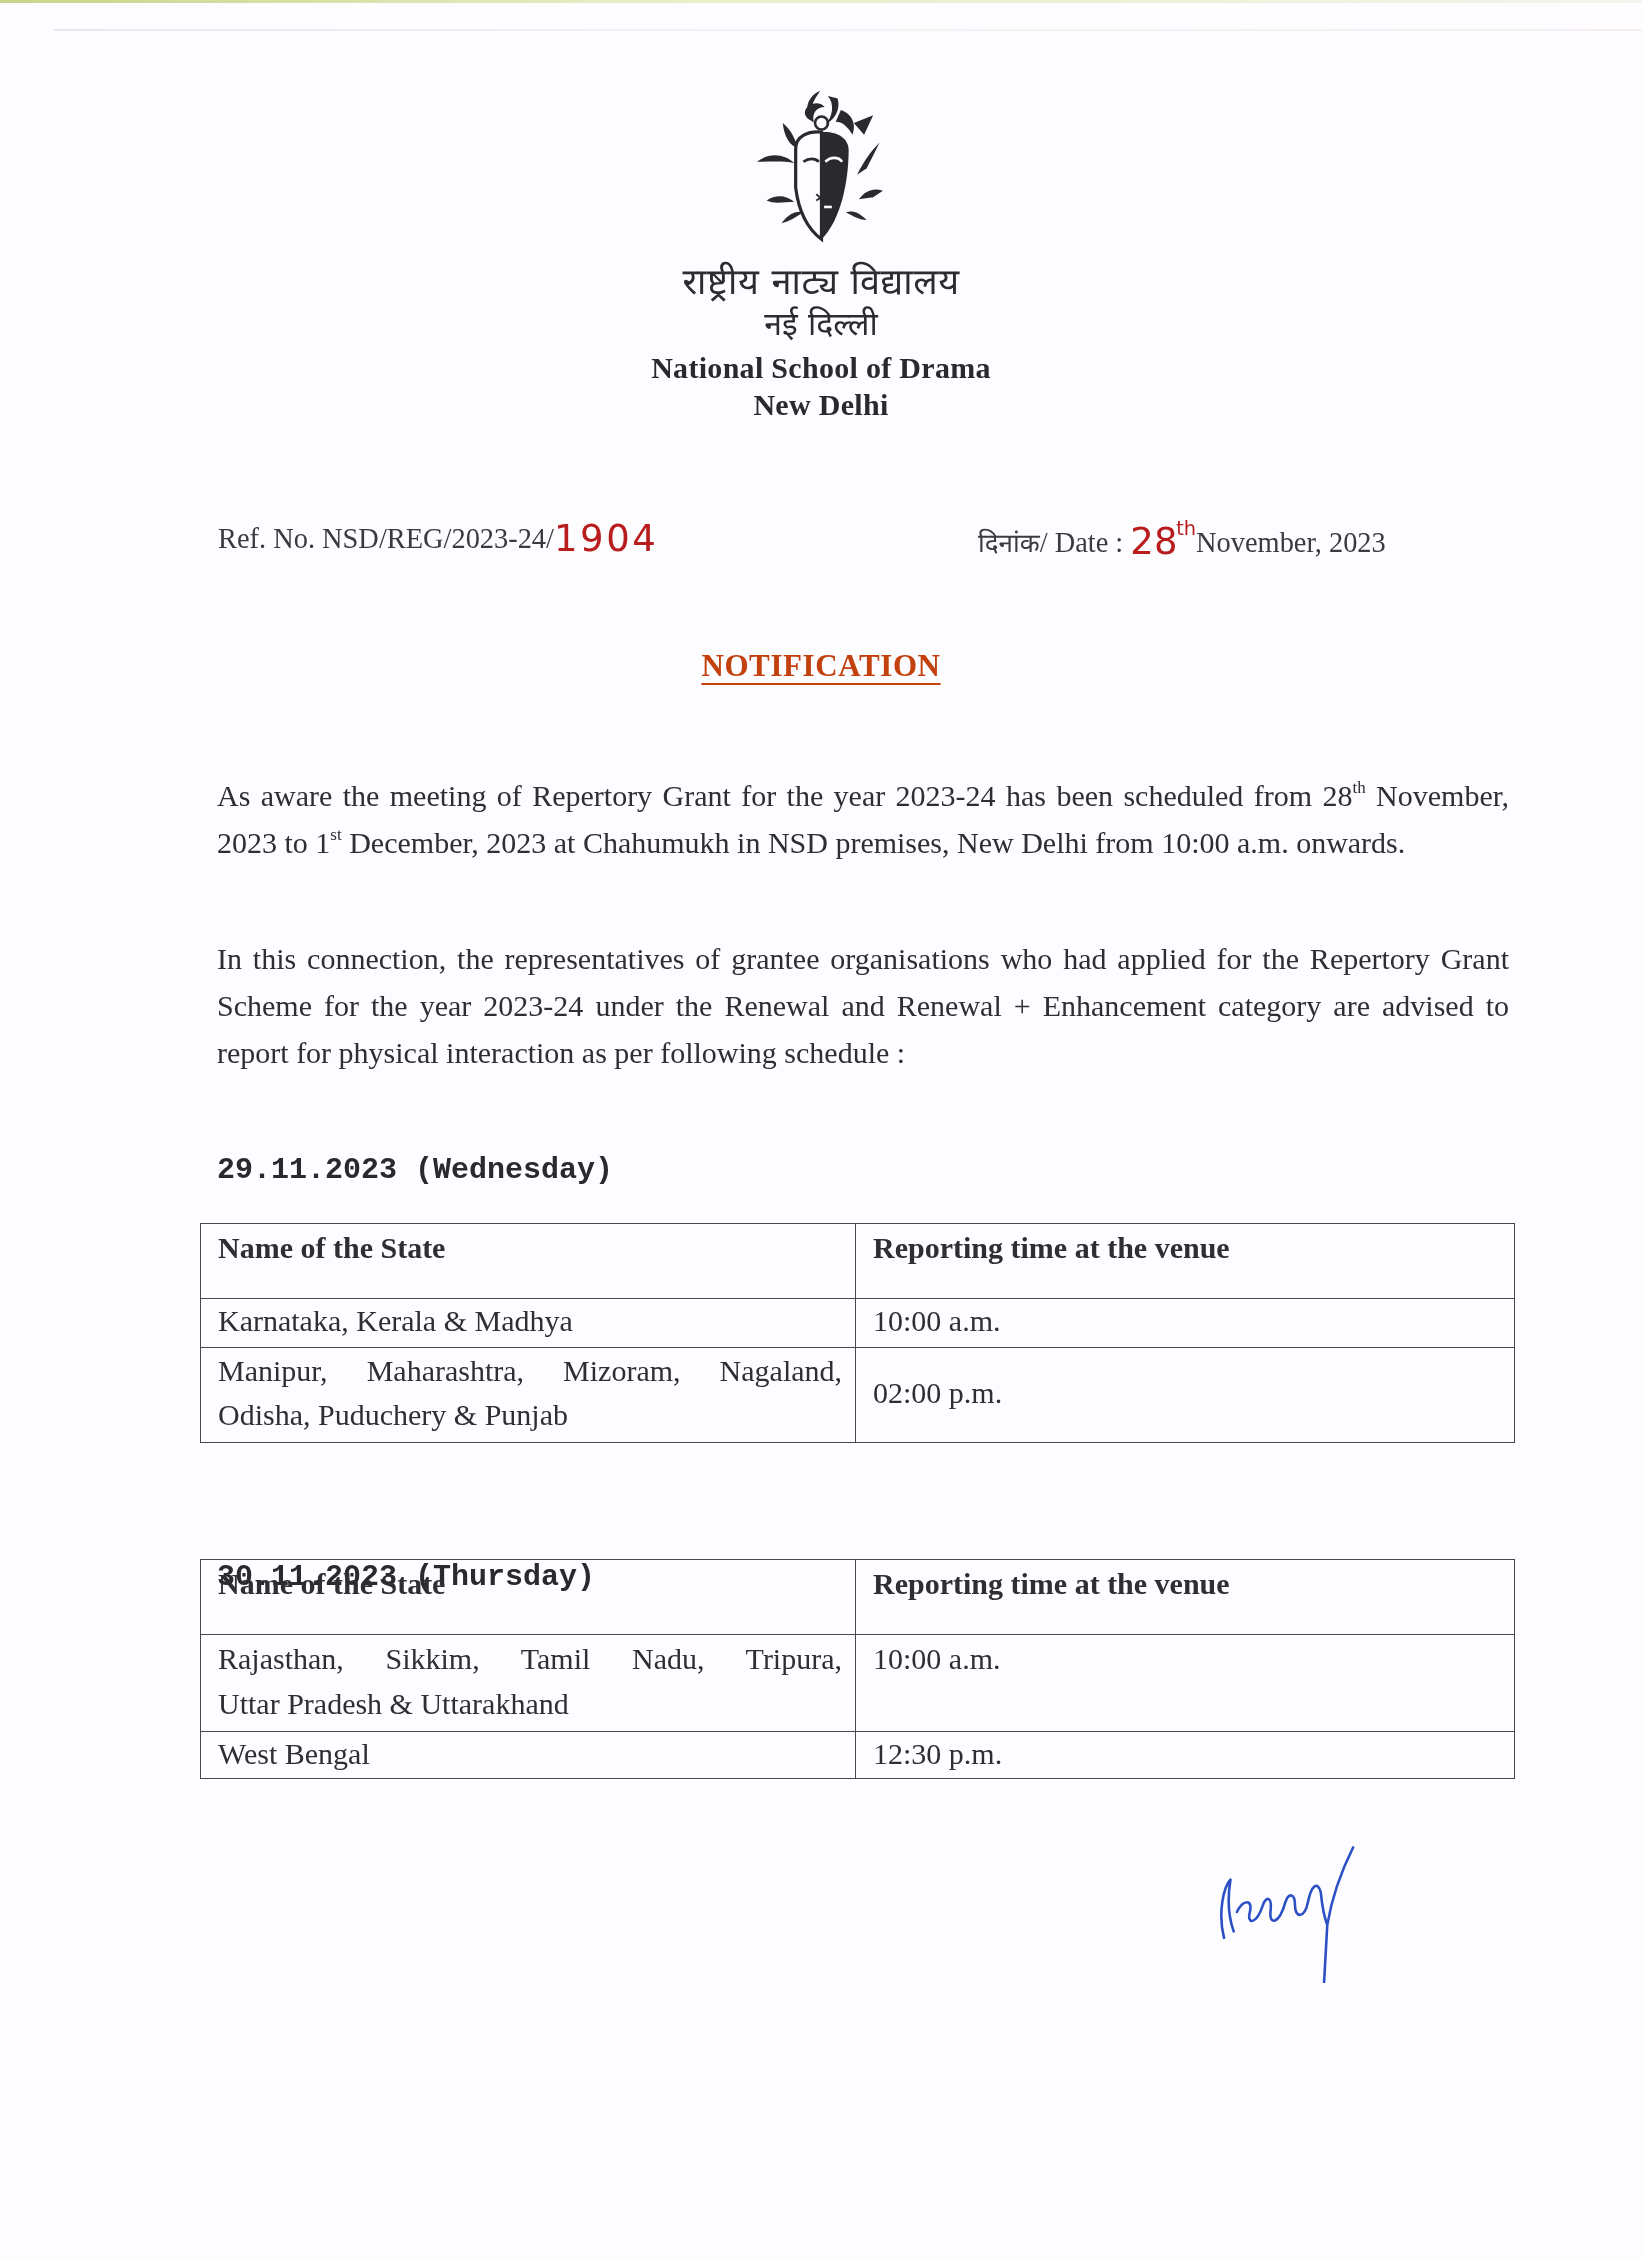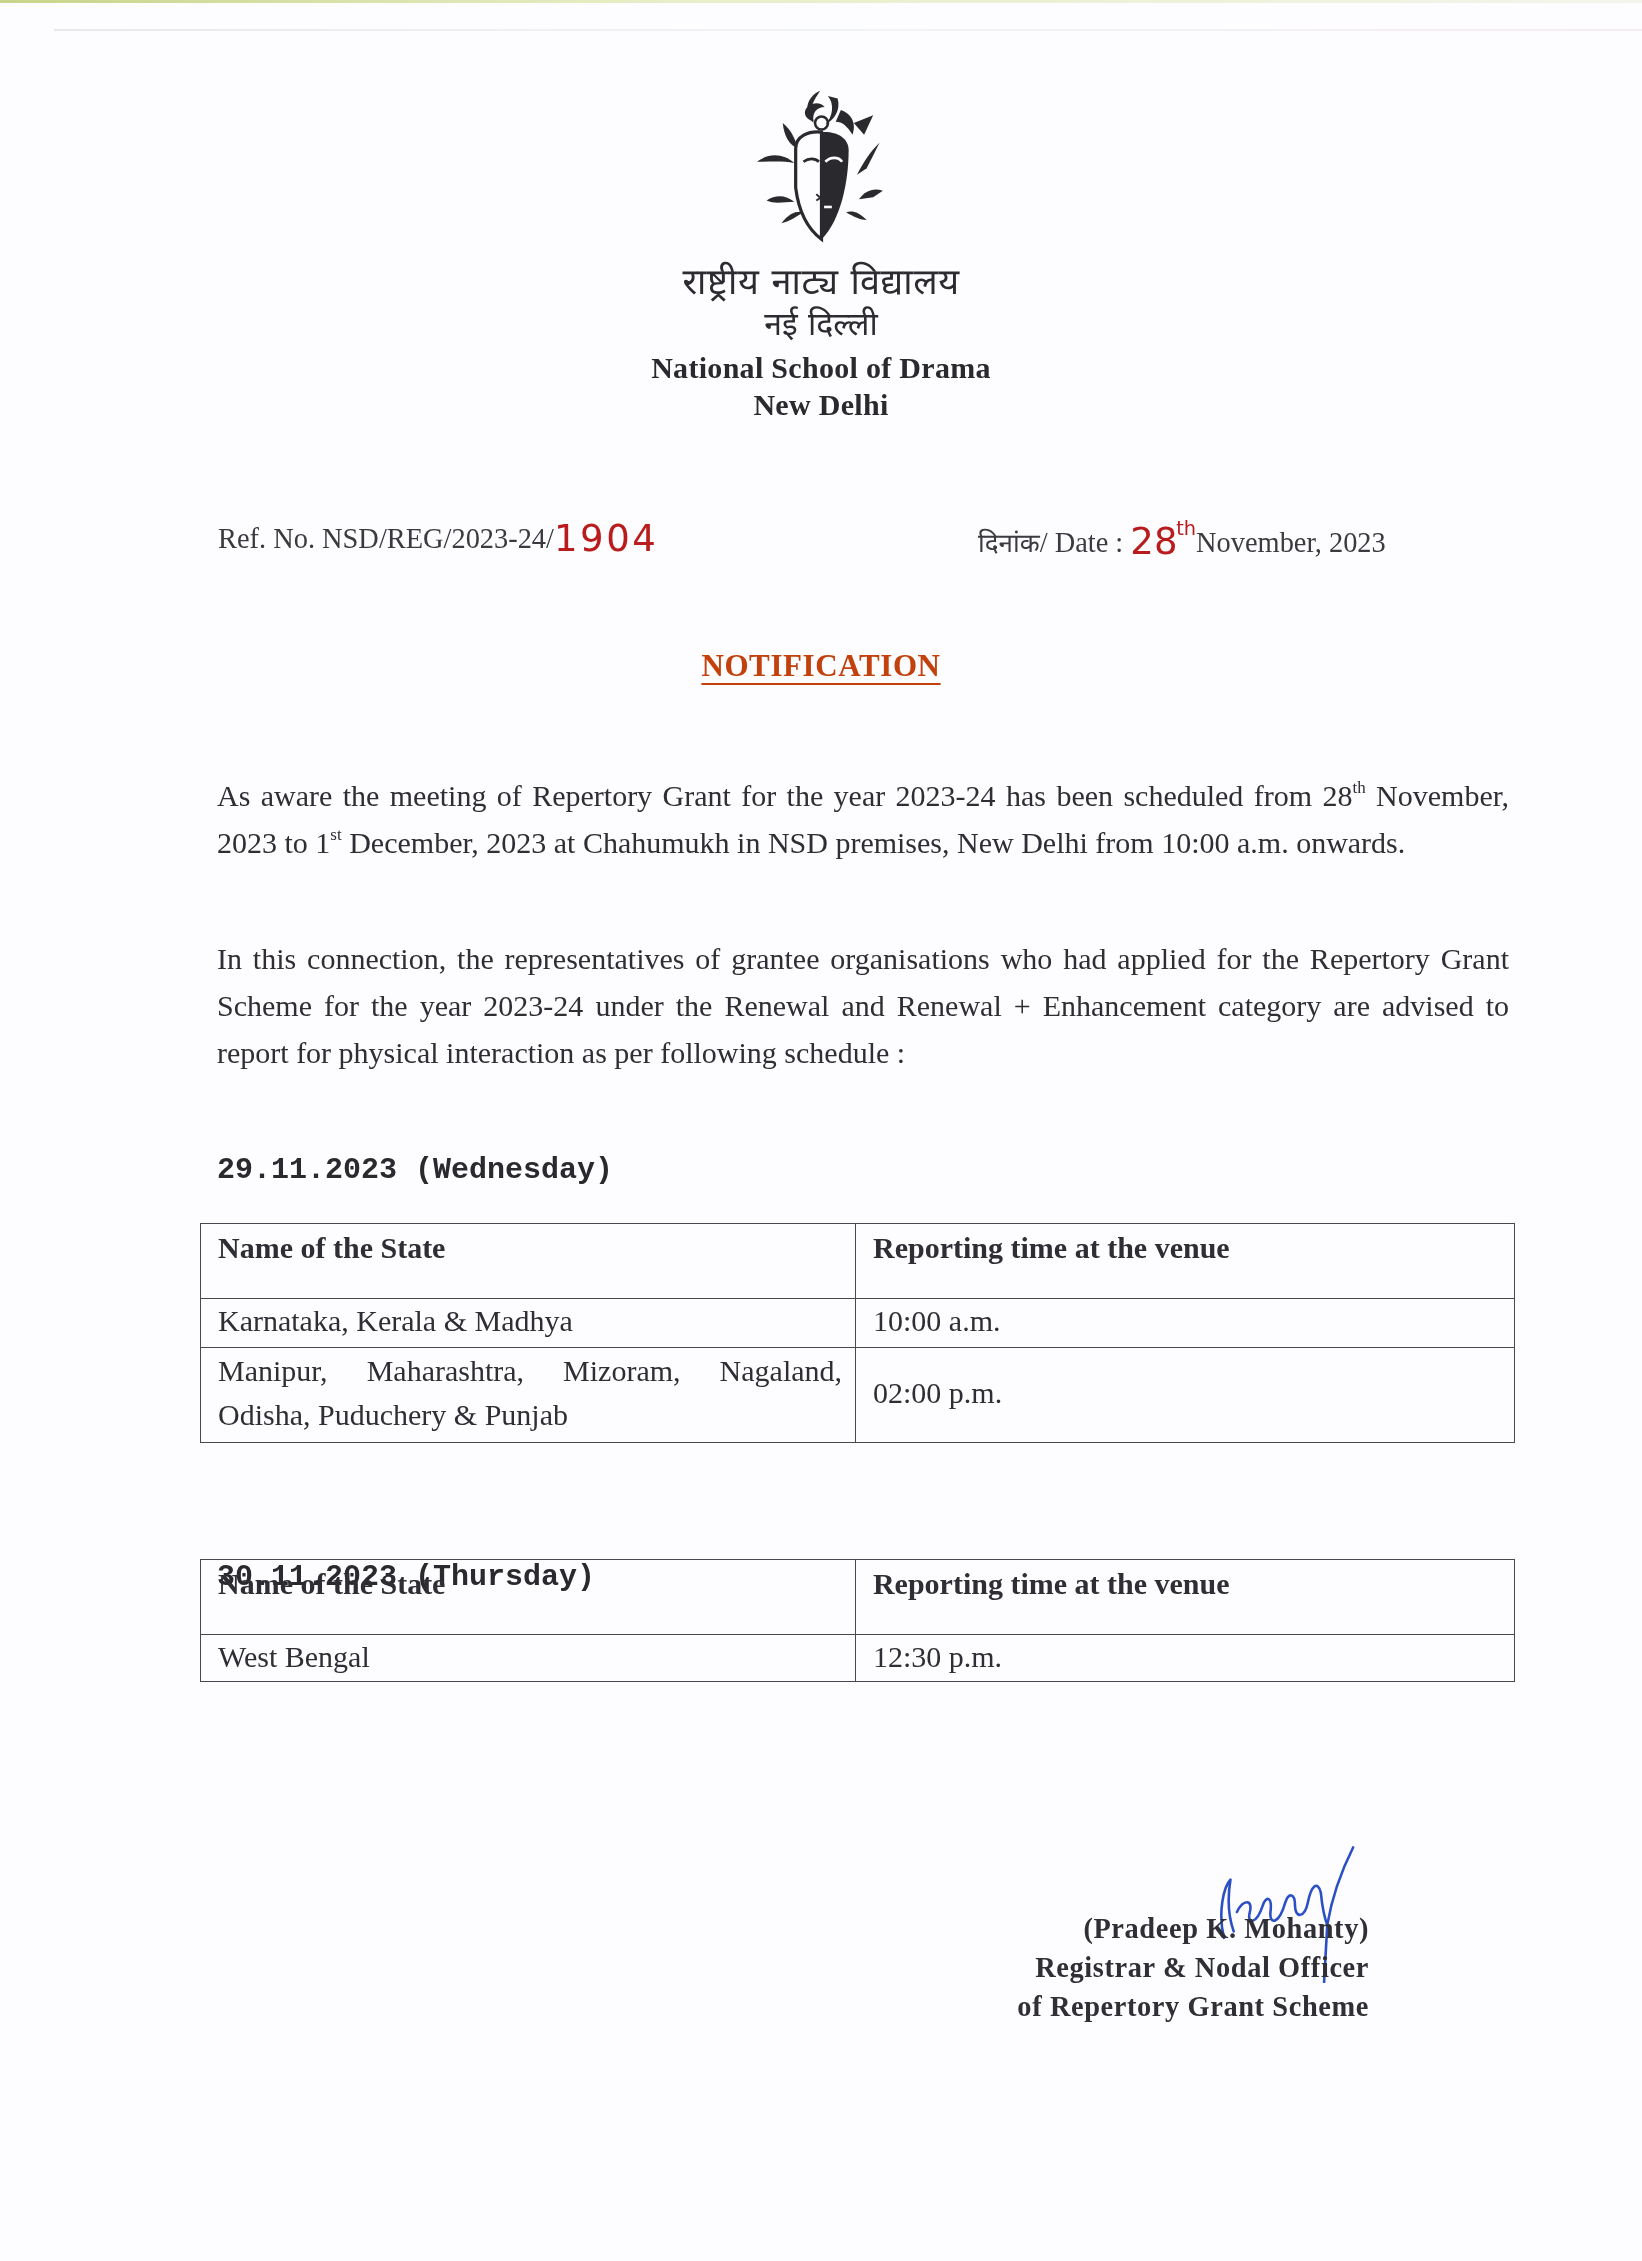--- a/index.html
+++ b/index.html
@@ -201,30 +201,32 @@
   <table class="sched t2">
     <colgroup>
         <col class="c1">
         <col class="c2">
       </colgroup>
     <tbody>
         <tr>
       <th>Name of the State</th>
       <th>Reporting time at the venue</th>
     </tr>
+    <tr class="r1">
+      <td>
+        <div class="justify-line">Rajasthan, Sikkim, Tamil Nadu, Tripura,</div>
+        <div>Uttar Pradesh &amp; Uttarakhand</div>
+      </td>
+      <td>10:00 a.m.</td>
+    </tr>
     <tr class="r2">
       <td>West Bengal</td>
       <td>12:30 p.m.</td>
     </tr>
   </tbody>
     </table>
 
   <svg class="sig-scribble" viewBox="0 0 300 220">
     <path d="M40 150 C30 110 40 70 50 60 M50 60 C45 90 48 120 55 140 M60 110 C70 90 85 90 80 110 C75 130 90 130 100 100 C105 85 115 85 112 110 C110 130 125 130 135 95 C140 80 150 80 150 100 C150 120 165 120 170 95 C175 70 185 60 190 80 C192 100 196 120 200 130 C205 100 215 60 240 10 M200 130 L195 220" fill="none" stroke="#2b4fc4" stroke-width="4" stroke-linecap="round" stroke-linejoin="round"></path>
   </svg>
-  <div class="signature-block">
-    <div>(Pradeep K. Mohanty)</div>
-    <div>Registrar &amp; Nodal Officer</div>
-    <div>of Repertory Grant Scheme</div>
-  </div>
 
 </div>
 
 
 </body></html>

